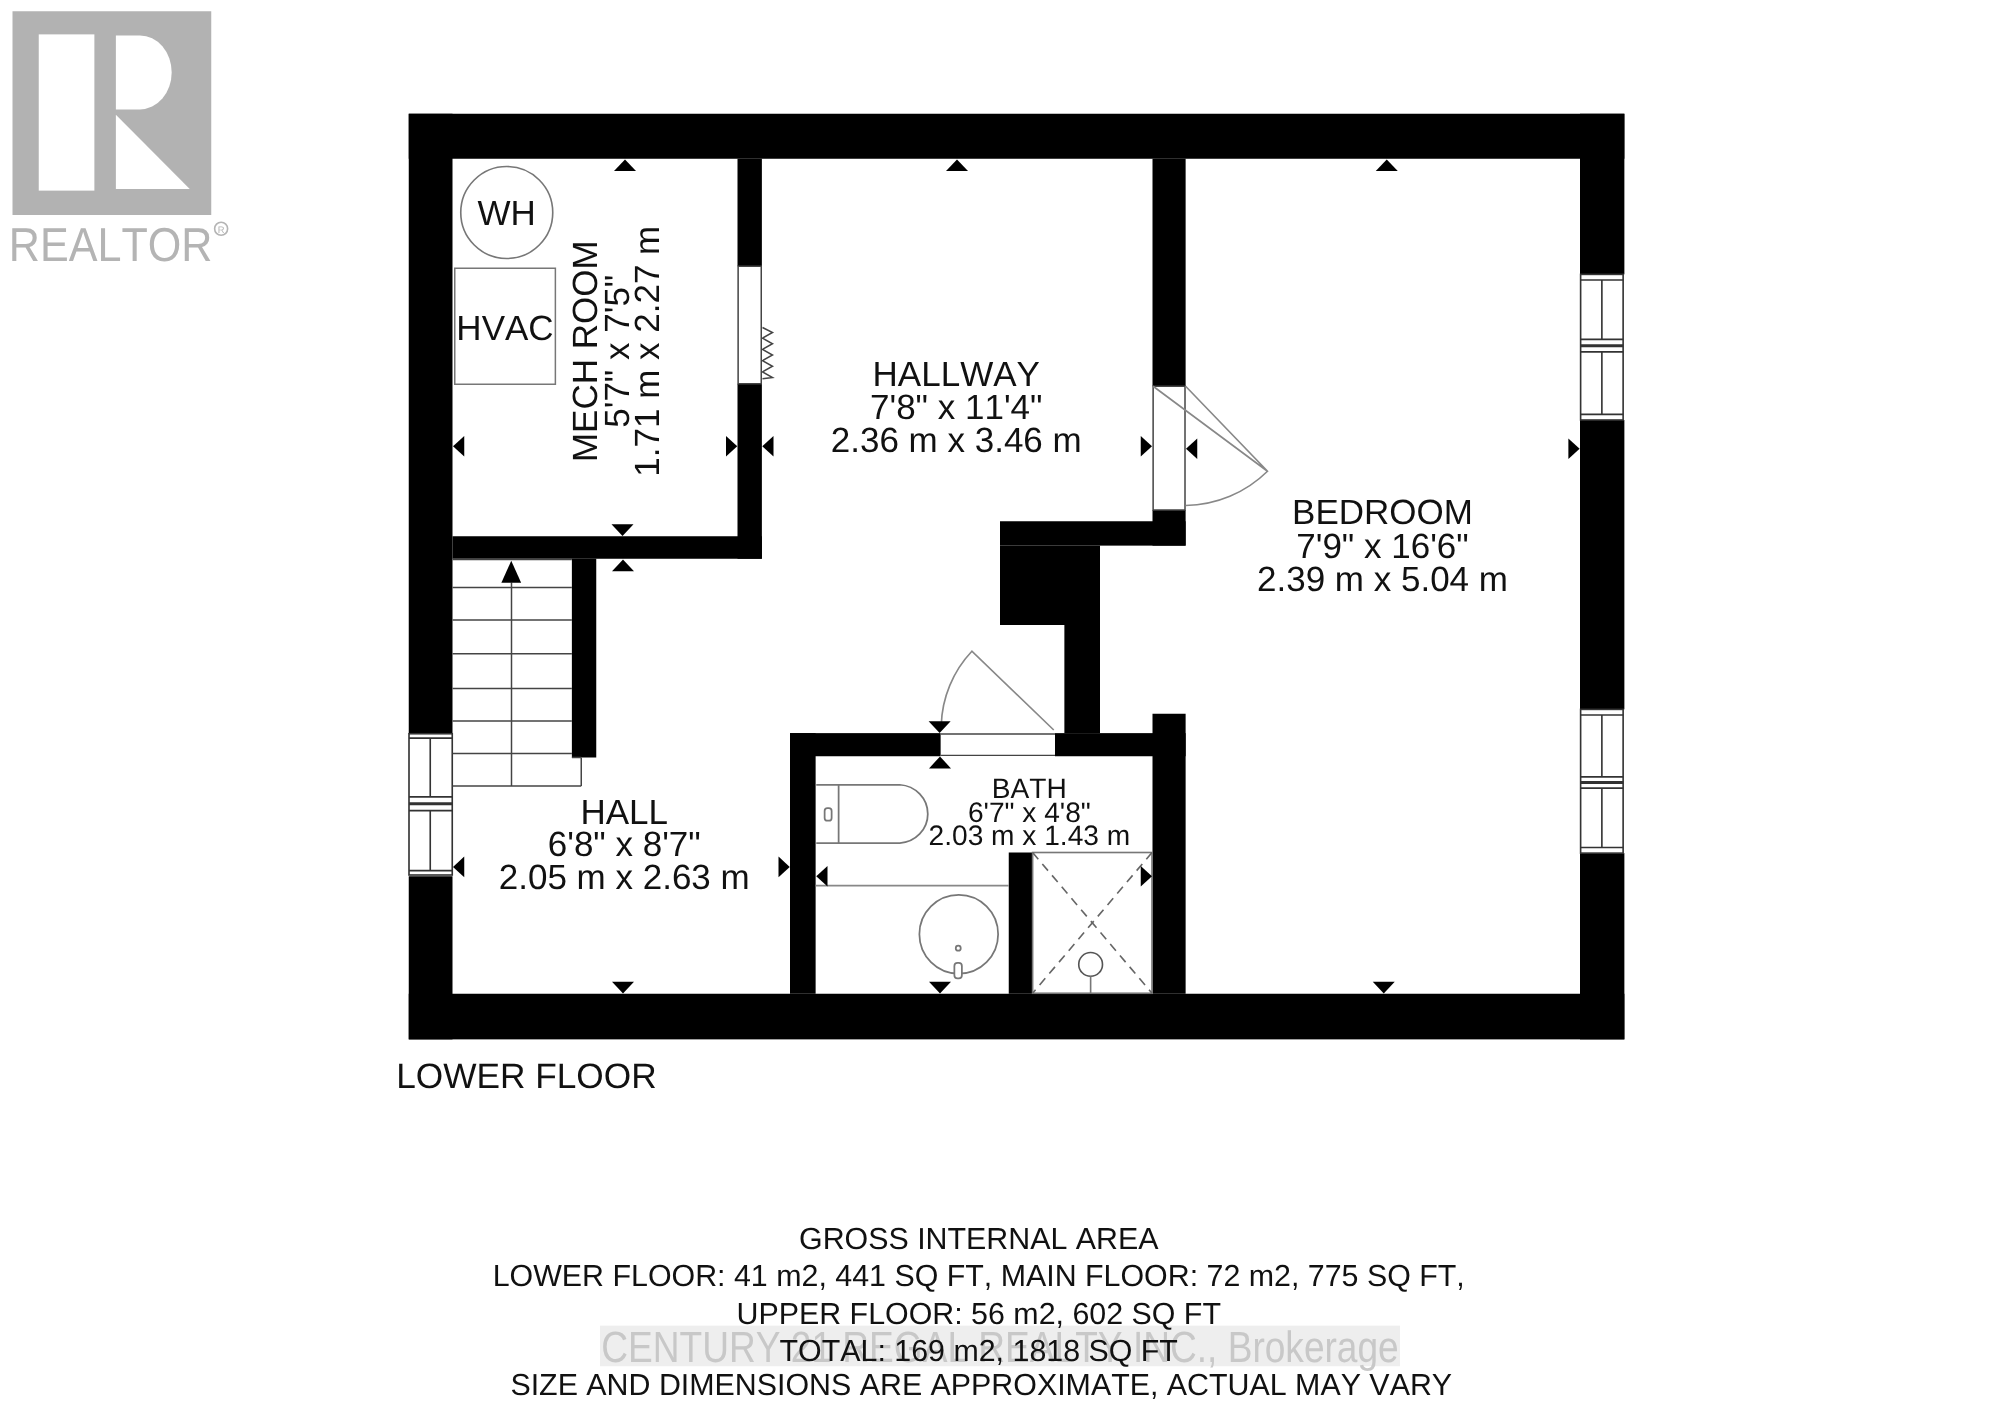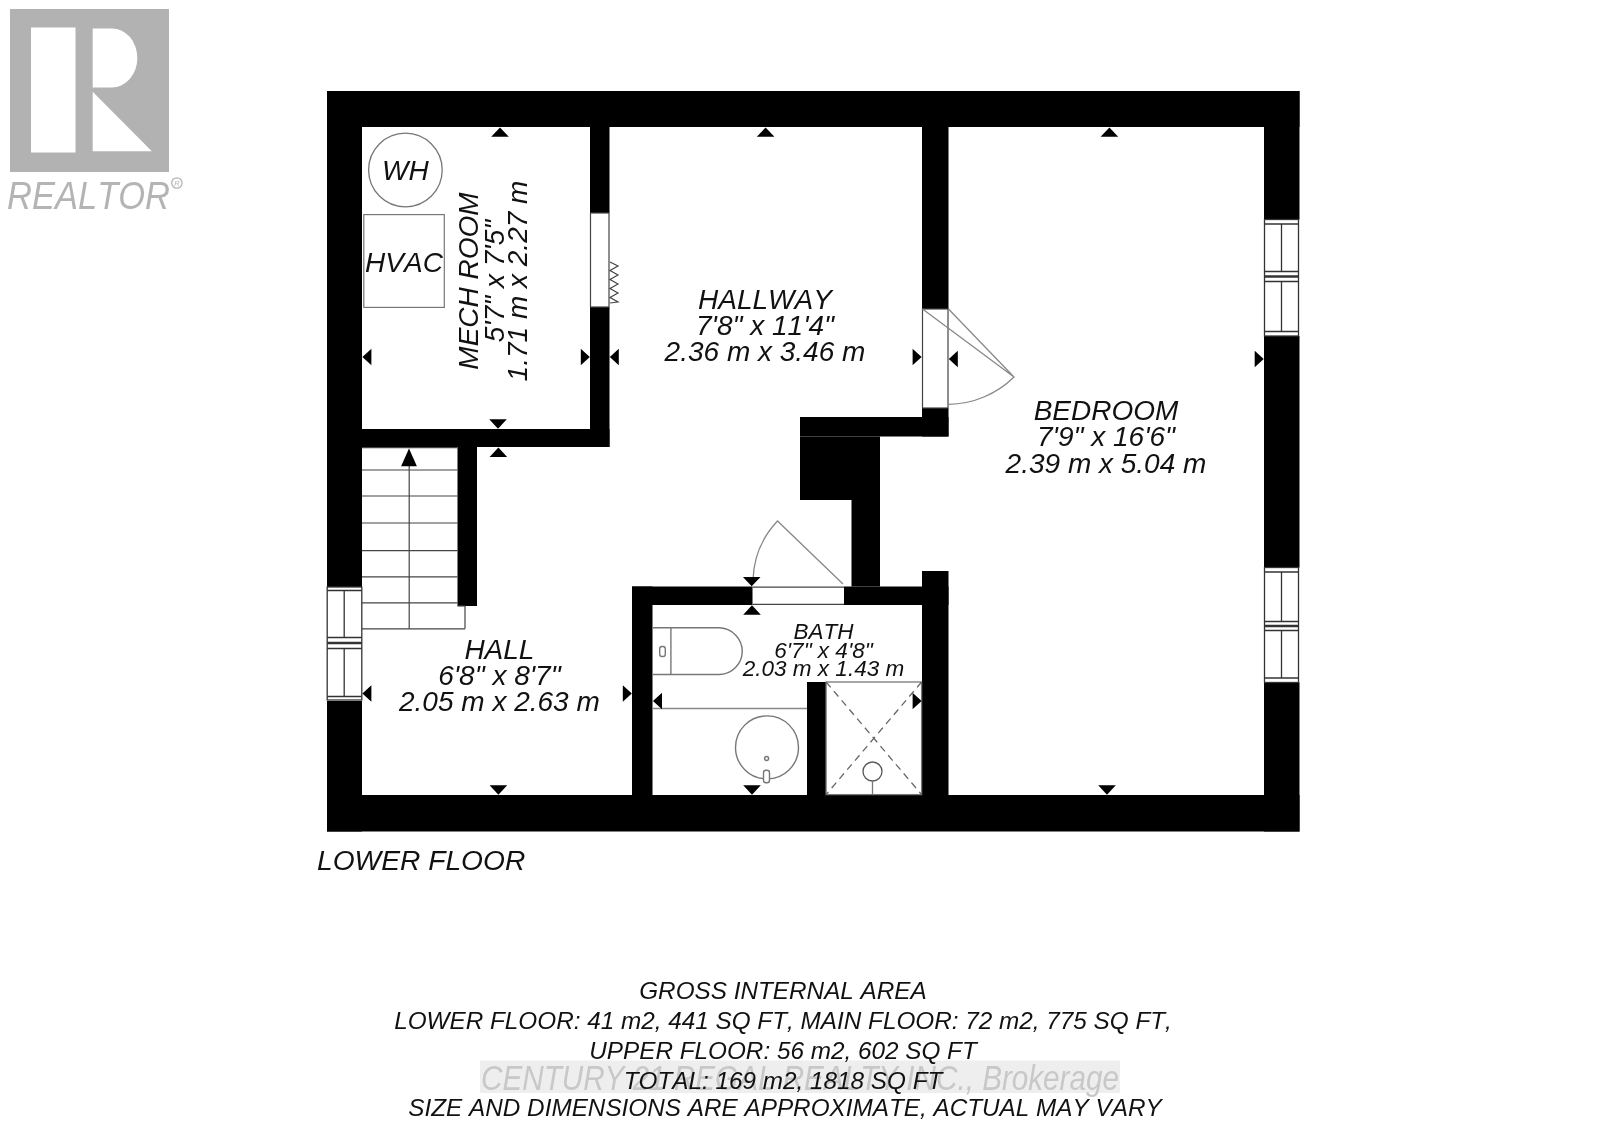--- a/index.html
+++ b/index.html
@@ -1,17 +1,17 @@
 <!DOCTYPE html>
 <html><head>
 <meta charset="utf-8">
 <style>
 html,body{margin:0;padding:0;background:#fff;}
 #page{position:relative;width:1600px;height:1131px;background:#fff;overflow:hidden;
-font-family:"Liberation Sans", sans-serif;font-style:italic;}
+font-family:"Liberation Sans", sans-serif;}
 svg{position:absolute;left:0;top:0;}
 text{font-kerning:none;}
 </style>
 </head>
 <body>
 <div id="page">
 <svg width="1600" height="1131" viewBox="0 0 1600 1131">
 
 <g>
 <rect x="10" y="9" width="159" height="163" fill="#b2b2b2"></rect>

